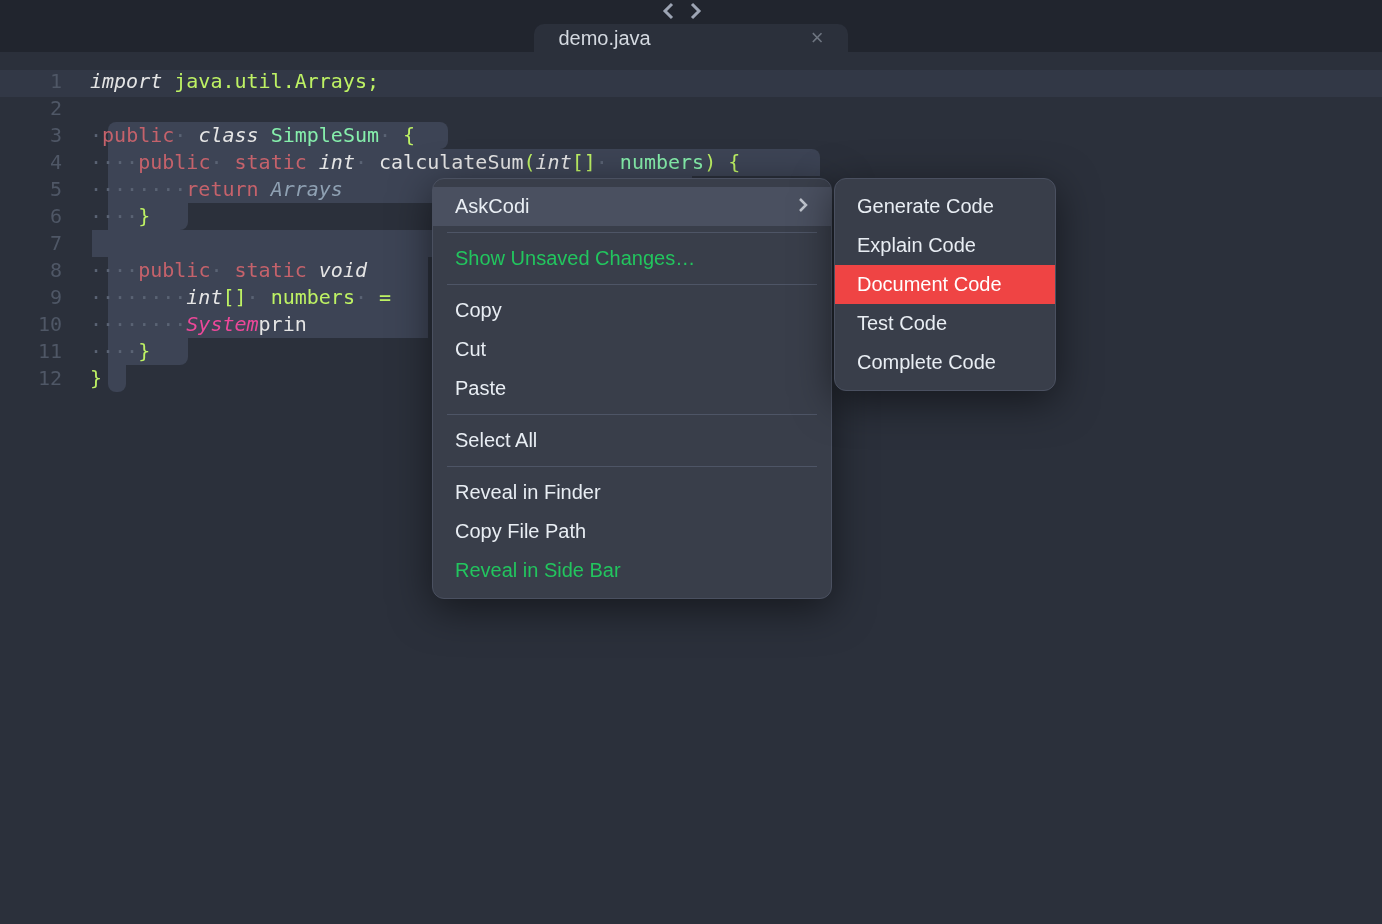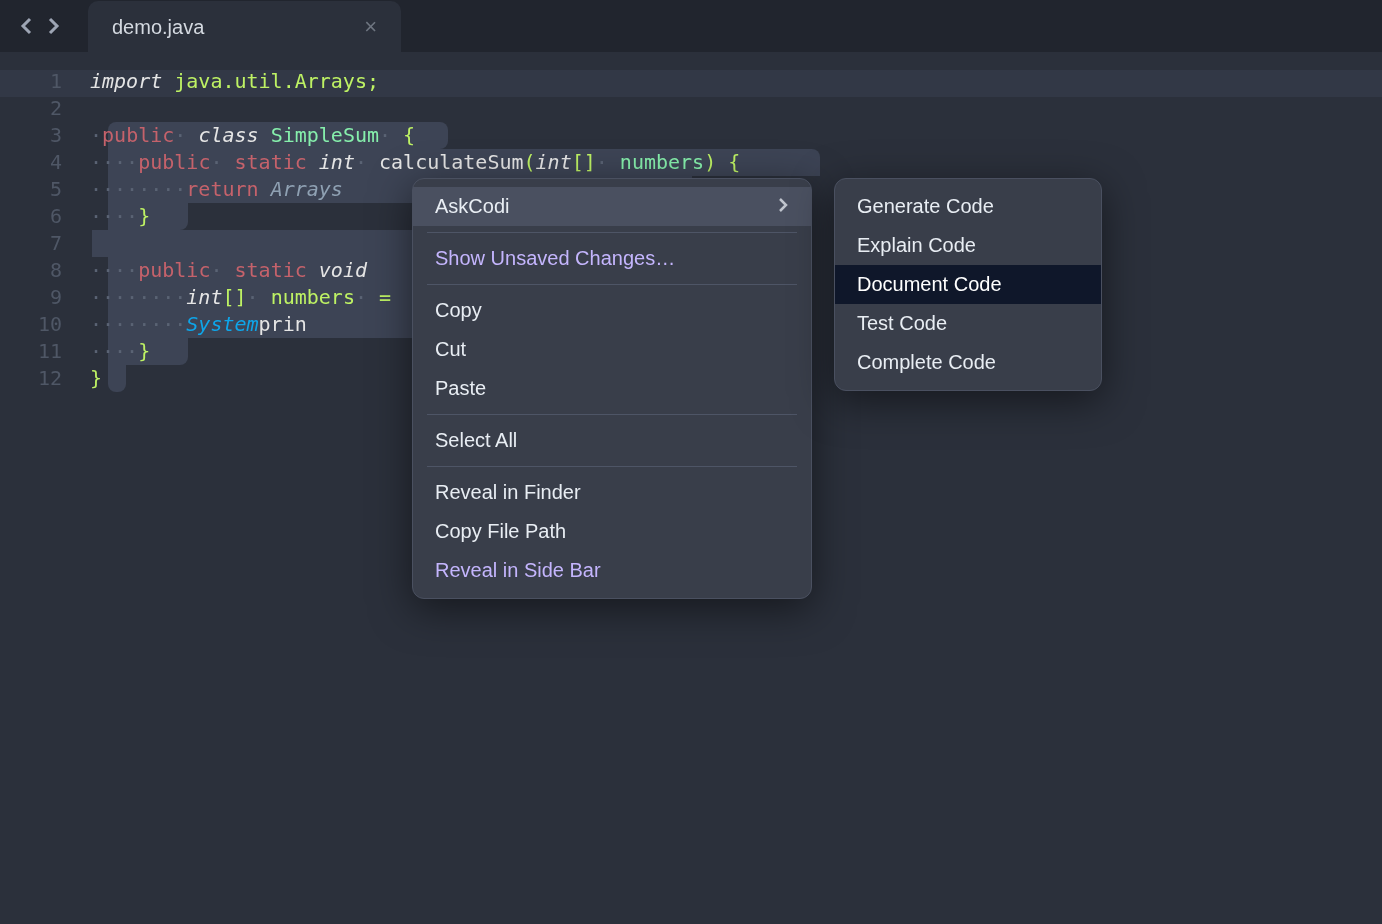--- a/index.html
+++ b/index.html
@@ -14,20 +14,21 @@
       height: 924px;
       overflow: hidden;
       color: #c0c5ce;
     }
     .tab-bar {
       background: #21252e;
       height: 52px;
       display: flex;
       align-items: center;
       padding: 0 10px;
+      flex-direction: column;
     }
     .nav-arrows {
       display: flex;
       align-items: center;
       gap: 4px;
       margin-right: 24px;
       margin-left: 6px;
     }
     .nav-arrow {
       width: 22px;
@@ -118,21 +119,21 @@
       pointer-events: none;
     }
     .sel-block {
       position: absolute;
       background: #3d4455;
       border-radius: 4px;
     }
     
     .context-menu {
       position: absolute;
-      left: 412px;
+      left: 432px;
       top: 178px;
       width: 400px;
       background: #393e4a;
       border-radius: 12px;
       box-shadow: 0 10px 40px rgba(0,0,0,0.5);
       padding: 8px 0;
       z-index: 100;
       font-size: 20px;
       color: #e8edf3;
       border: 1px solid #4a5060;
@@ -141,48 +142,48 @@
       padding: 8px 22px;
       cursor: pointer;
       display: flex;
       justify-content: space-between;
       align-items: center;
     }
     .menu-item.hover {
       background: #4a5060;
     }
     .menu-item.disabled {
-      color: #c4b5fd;
+      color: #22c55e;
       cursor: default;
     }
     .menu-sep {
       height: 1px;
       background: #4e5566;
       margin: 6px 14px;
     }
     .submenu-arrow {
       color: #c0c5ce;
     }
     
     .submenu {
       position: absolute;
       left: 834px;
       top: 178px;
-      width: 268px;
+      width: 222px;
       background: #393e4a;
       border-radius: 12px;
       box-shadow: 0 10px 40px rgba(0,0,0,0.5);
       padding: 8px 0;
       z-index: 101;
       font-size: 20px;
       color: #e8edf3;
       border: 1px solid #4a5060;
     }
     .submenu .menu-item.selected {
-      background: #0f172a;
+      background: #ef4444;
       color: #fff;
     }
     .code-content {
       position: relative;
       z-index: 2;
     }
   </style>
 </head>
 <body>
 
@@ -242,21 +243,21 @@
     <div class="code-content">
     <div class="code-line"><span class="kw">import</span><span class="punct"> java.util.Arrays;</span></div>
     <div class="code-line"></div>
     <div class="code-line"><span class="dot">·</span><span class="kw2">public</span><span class="dot">·</span><span class="kw"> class </span><span class="ident">SimpleSum</span><span class="dot">·</span><span class="punct"> {</span></div>
     <div class="code-line"><span class="dot">····</span><span class="kw2">public</span><span class="dot">·</span><span class="kw2"> static </span><span class="dot"></span><span class="kw">int</span><span class="dot">·</span><span class="func"> calculateSum</span><span class="punct">(</span><span class="kw">int</span><span class="punct">[]</span><span class="dot">·</span><span class="ident"> numbers</span><span class="punct">) {</span></div>
     <div class="code-line"><span class="dot">········</span><span class="kw2">return </span><span class="cls" style="font-style:italic;color:#8fa1b3;">Arrays</span><span class="punct"></span></div>
     <div class="code-line"><span class="dot">····</span><span class="punct">}</span></div>
     <div class="code-line"></div>
     <div class="code-line"><span class="dot">····</span><span class="kw2">public</span><span class="dot">·</span><span class="kw2"> static </span><span class="kw">void</span></div>
     <div class="code-line"><span class="dot">········</span><span class="kw">int</span><span class="punct">[]</span><span class="dot">·</span><span class="punct"> numbers</span><span class="dot">·</span><span class="punct"> =</span></div>
-    <div class="code-line"><span class="dot">········</span><span class="cls" style="font-style:italic;color:#0ea5e9;">System</span><span class="punct"></span><span class="func">prin</span></div>
+    <div class="code-line"><span class="dot">········</span><span class="cls" style="font-style:italic;color:#ec4899;">System</span><span class="punct"></span><span class="func">prin</span></div>
     <div class="code-line"><span class="dot">····</span><span class="punct">}</span></div>
     <div class="code-line"><span class="punct">}</span></div>
     </div>
   </div>
 </div>
 
 <div class="context-menu">
   <div class="menu-item hover">
     <span>AskCodi</span>
     <span class="submenu-arrow">

